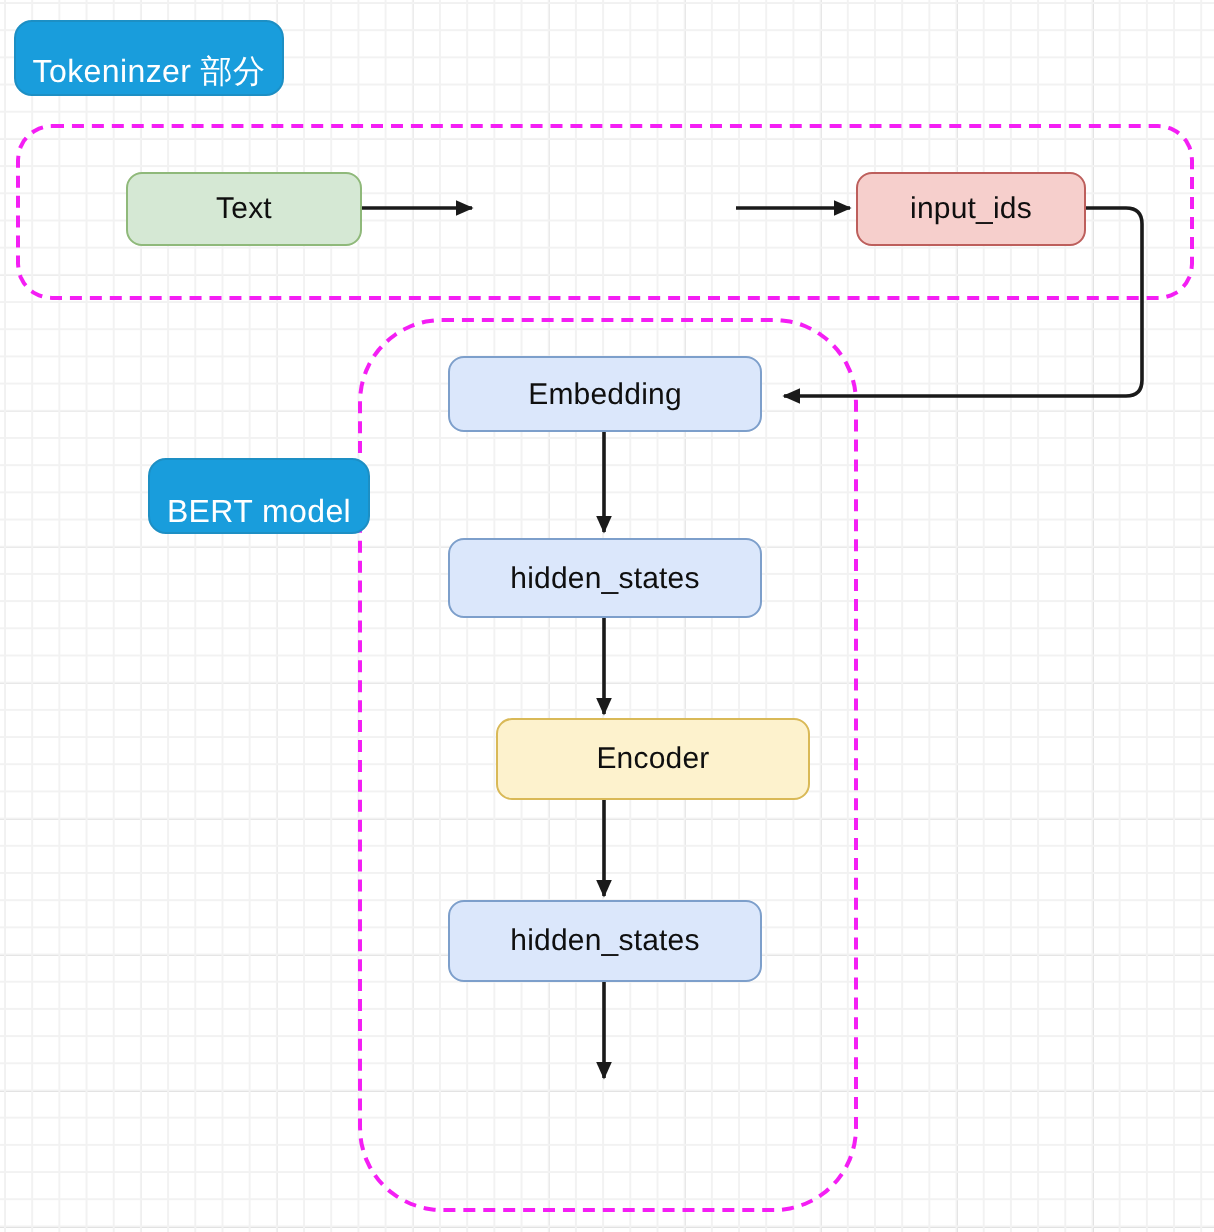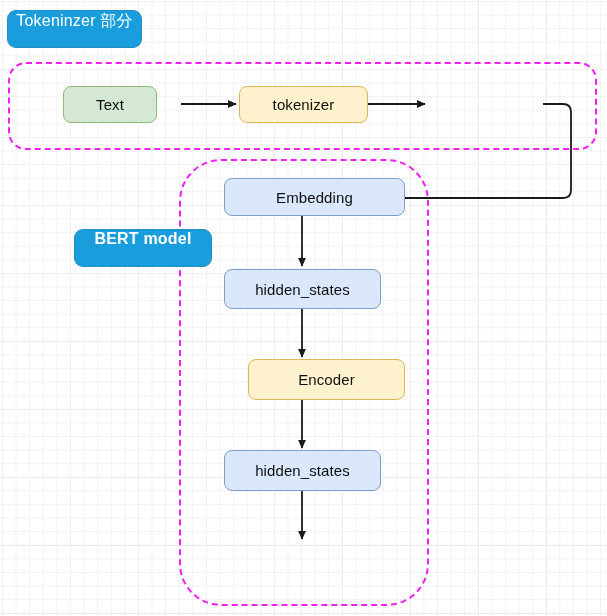--- a/index.html
+++ b/index.html
@@ -53,21 +53,21 @@
 
   .node.green  { background: #d5e8d4; border-color: #8fb97a; }
   .node.yellow { background: #fdf2cd; border-color: #d9b957; }
   .node.red    { background: #f6cfcc; border-color: #bd5f5c; }
   .node.blue   { background: #dbe7fb; border-color: #7d9fcb; }
 
   .tag {
     position: absolute;
     box-sizing: border-box;
     display: flex;
-    align-items: flex-start;
+    align-items: flex-end;
     justify-content: center;
     border-radius: 9px;
     background: #199ddc;
     border: 1.5px solid #1d8fc4;
     color: #ffffff;
     font-size: 16px;
     letter-spacing: 0.2px;
     white-space: nowrap;
   }
 
@@ -86,21 +86,21 @@
 <div id="canvas">
 
   <div class="group-dash" id="tokenizer-group" style="left:8px; top:62px; width:589px; height:88px;"></div>
 
   <div class="group-dash" id="bert-group" style="left:179px; top:159px; width:250px; height:447px;"></div>
 
   <div class="tag" id="tag-tokenizer" style="left:7px; top:10px; width:135px; height:38px;">
     <span>Tokeninzer 部分</span>
   </div>
 
-  <div class="tag" id="tag-bert" style="left:74px; top:229px; width:138px; height:38px;font-weight:bold;">
+  <div class="tag" id="tag-bert" style="left:74px; top:229px; width:111px; height:38px;">
     <span>BERT model</span>
   </div>
 
   <svg class="svg-layer" viewBox="0 0 607 616" width="607" height="616">
     <defs>
       <marker id="arrowhead" markerWidth="9" markerHeight="8" refX="8.2" refY="4" orient="auto" markerUnits="userSpaceOnUse">
         <path d="M0,0 L9,4 L0,8 z" fill="#1a1a1a"></path>
       </marker>
     </defs>
 
@@ -112,30 +112,30 @@
 
     <line x1="302" y1="216" x2="302" y2="266" stroke="#1a1a1a" stroke-width="1.8" marker-end="url(#arrowhead)"></line>
 
     <line x1="302" y1="309" x2="302" y2="357" stroke="#1a1a1a" stroke-width="1.8" marker-end="url(#arrowhead)"></line>
 
     <line x1="302" y1="400" x2="302" y2="448" stroke="#1a1a1a" stroke-width="1.8" marker-end="url(#arrowhead)"></line>
 
     <line x1="302" y1="491" x2="302" y2="539" stroke="#1a1a1a" stroke-width="1.8" marker-end="url(#arrowhead)"></line>
   </svg>
 
-  <div class="node green" id="node-text" style="left:63px; top:86px; width:94px; height:37px;">
+  <div class="node green" id="node-text" style="left:63px; top:86px; width:118px; height:37px;">
     <span>Text</span>
   </div>
 
-  <div class="node yellow" id="node-tokenizer" style="left:239px; top:86px; width:129px; height:37px;">
-    <span>tokenizer</span>
+
+  <div class="node red" id="node-input-ids" style="left:428px; top:86px; width:115px; height:37px;">
+    <span>input_ids</span>
   </div>
 
-
-  <div class="node blue" id="node-embedding" style="left:224px; top:178px; width:181px; height:38px;text-align:center;">
+  <div class="node blue" id="node-embedding" style="left:224px; top:178px; width:157px; height:38px;text-align:center;">
     <span>Embedding</span>
   </div>
 
   <div class="node blue" id="node-hidden-states-1" style="left:224px; top:269px; width:157px; height:40px;">
     <span>hidden_states</span>
   </div>
 
   <div class="node yellow" id="node-encoder" style="left:224px; top:359px; width:157px; height:41px;margin-left:24px;">
     <span>Encoder</span>
   </div>

